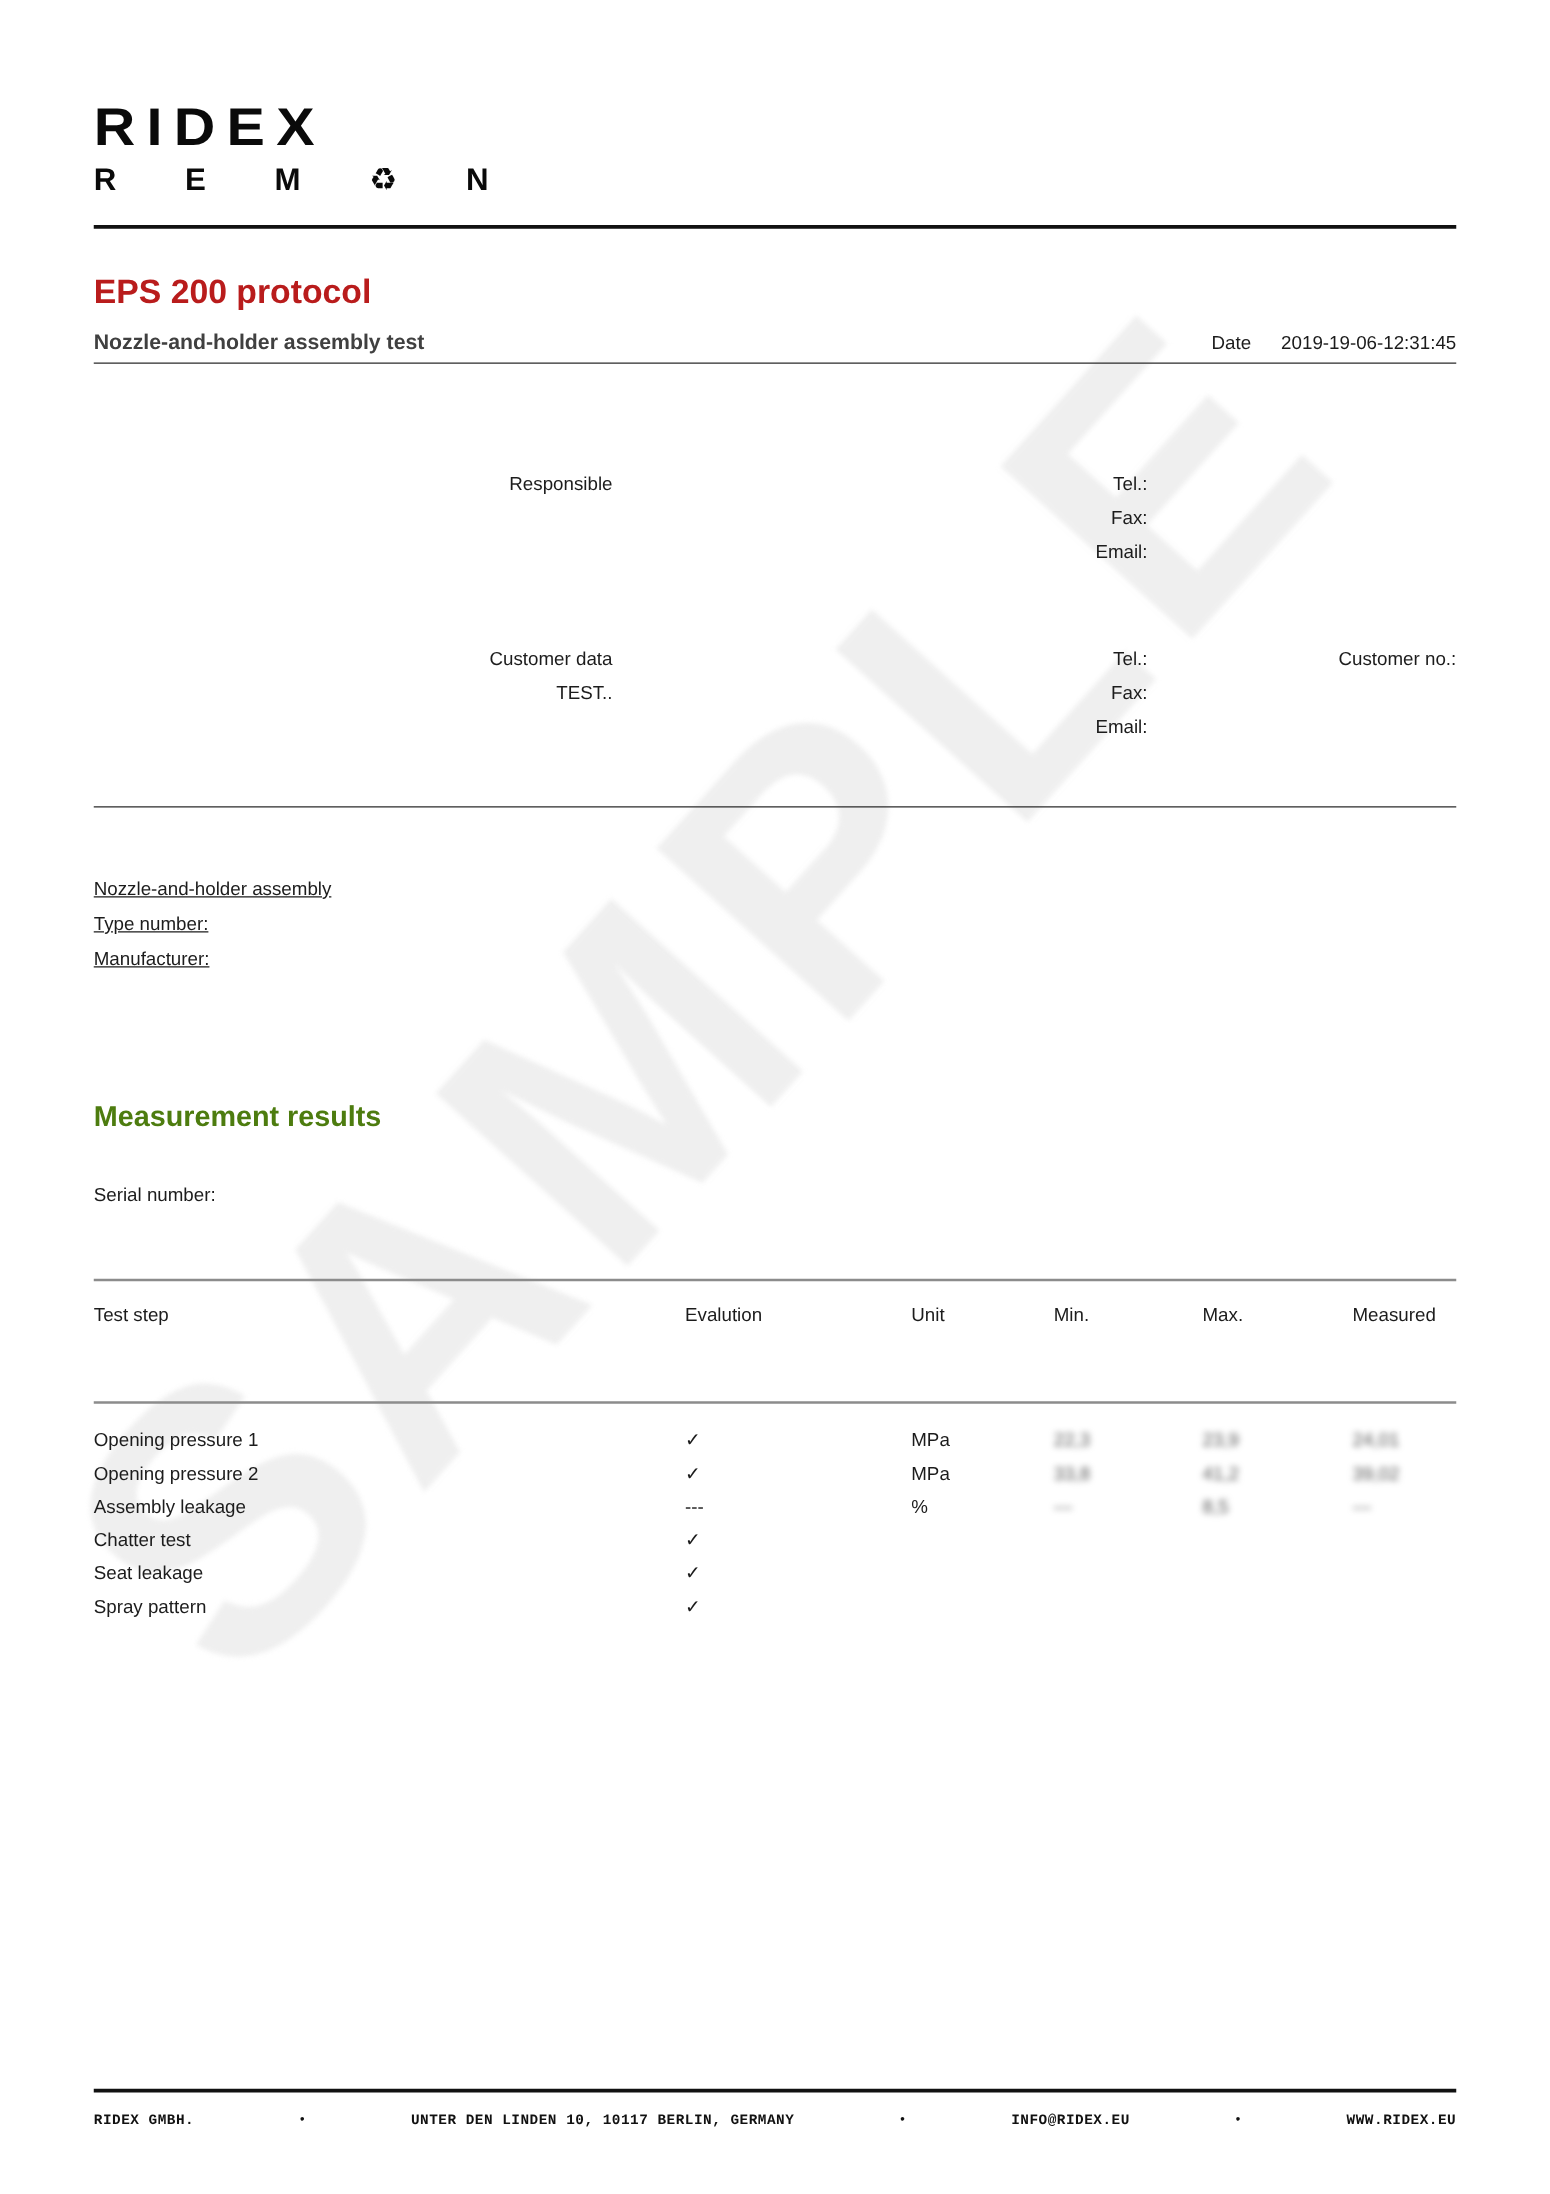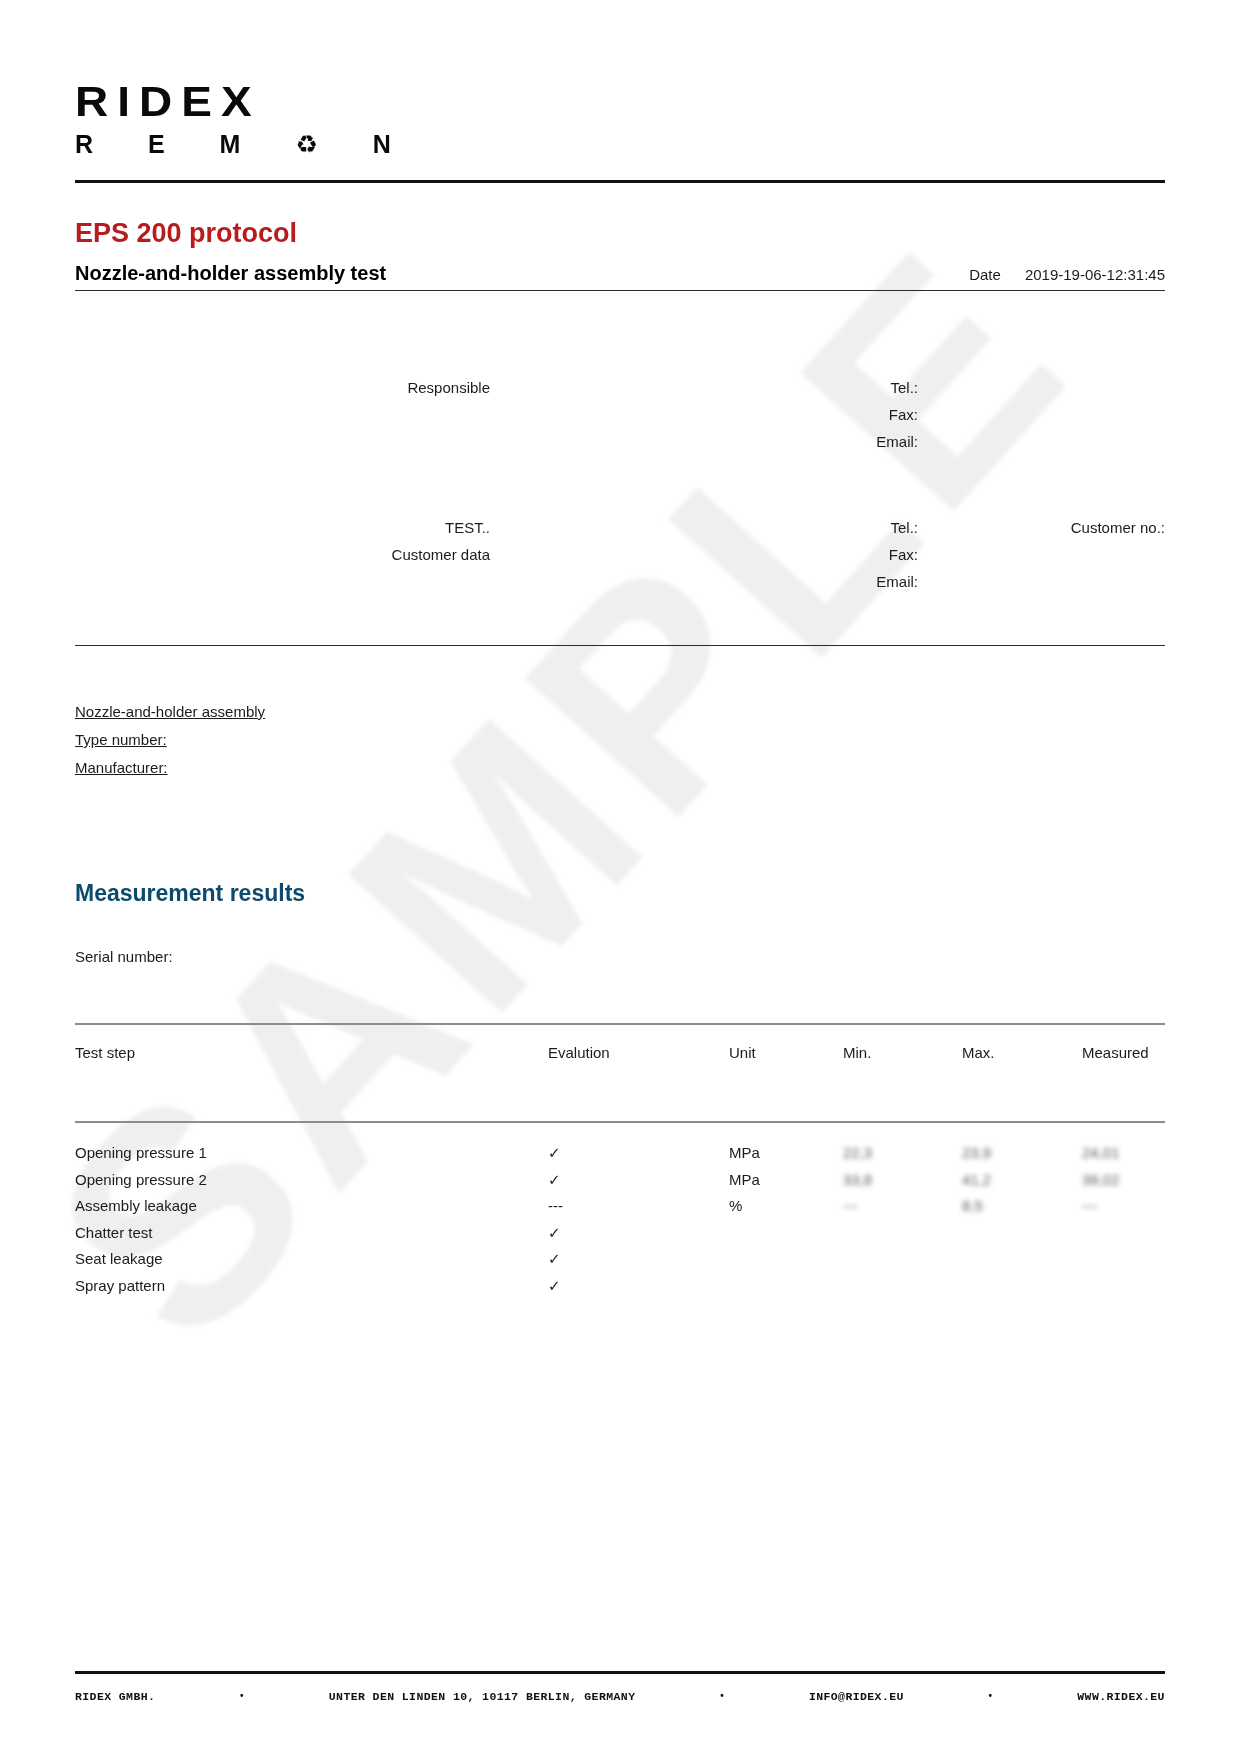--- a/index.html
+++ b/index.html
@@ -68,21 +68,21 @@
 
   
   .doc-title {
     position: absolute; left: 75px; top: 218px;
     font-size: 27px; font-weight: 800; color: #b91c1c;
   }
   .doc-subrow {
     position: absolute; left: 75px; right: 75px; top: 252px;
     display: flex; justify-content: space-between; align-items: baseline;
   }
-  .doc-subtitle { font-size: 20px; font-weight: 700; color: #000000; }
+  .doc-subtitle { font-size: 17px; font-weight: 700; color: #404040; }
   .date-wrap { display: flex; gap: 24px; font-size: 15px; padding-top: 14px; }
 
   
   .grid3 {
     position: absolute; left: 75px; right: 75px;
     display: grid;
     grid-template-columns: 415px 428px 1fr;
     font-size: 15px;
     line-height: 27px;
   }
@@ -92,21 +92,21 @@
 
   
   .assembly {
     position: absolute; left: 75px; top: 698px;
     font-size: 15px; line-height: 28px; text-decoration: underline;
   }
 
   
   .section-heading {
     position: absolute; left: 75px; top: 880px;
-    font-size: 23px; font-weight: 800; color: #0c4a6e;
+    font-size: 23px; font-weight: 800; color: #4d7c0f;
   }
   .serial {
     position: absolute; left: 75px; top: 948px;
     font-size: 15px;
   }
 
   .table-header, .table-row {
     display: grid;
     grid-template-columns: 473px 181px 114px 119px 120px 1fr;
     font-size: 15px;
@@ -162,22 +162,22 @@
       </div>
       <div class="stack">
         <div>Tel.:</div>
         <div>Fax:</div>
         <div>Email:</div>
       </div>
     </div>
 
     <div class="grid3 grid-customer">
       <div class="stack">
+        <div>Customer data</div>
         <div>TEST..</div>
-        <div>Customer data</div>
       </div>
       <div class="stack">
         <div>Tel.:</div>
         <div>Fax:</div>
         <div>Email:</div>
       </div>
       <div class="stack">
         <div>Customer no.:</div>
       </div>
     </div>

